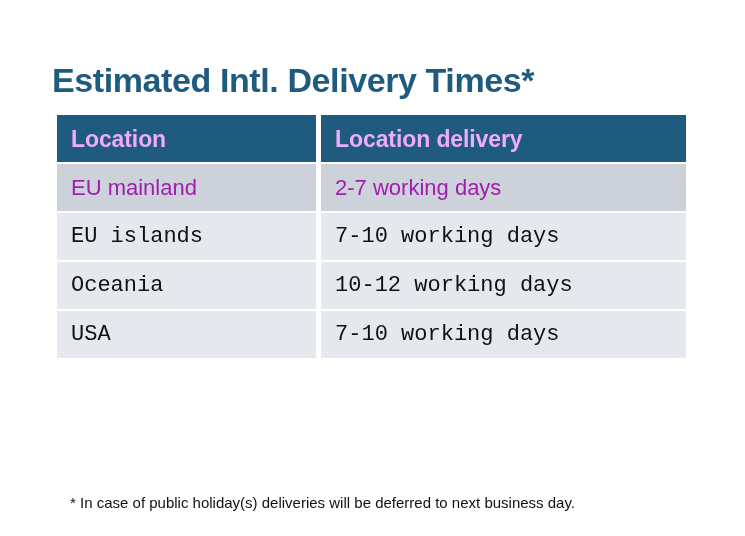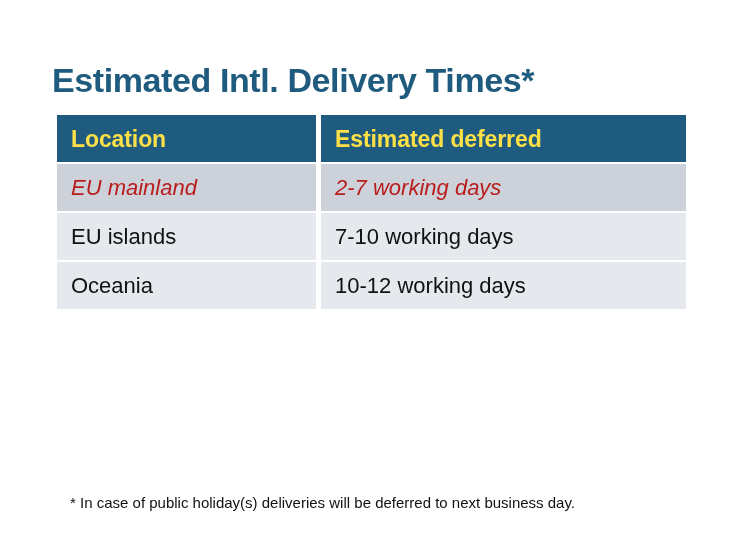--- a/index.html
+++ b/index.html
@@ -54,35 +54,35 @@
     line-height: 26px;
     white-space: nowrap;
     overflow: hidden;
   }
 
   .col-location { width: 257px; }
   .col-delivery { width: 362px; }
 
   .delivery-table thead th {
     background: #1F5B7E;
-    color: #fde047;
+    color: #f0abfc;
     font-weight: bold;
     font-size: 23px;
     letter-spacing: -0.1px;
   }
 
   .delivery-table tbody tr.row-odd td {
     background: #CDD1D9;
-    color: #b91c1c;
-    font-style: italic;
+    color: #a21caf;
   }
 
   .delivery-table tbody tr.row-even td {
     background: #E5E8EC;
     color: #111111;
+    font-family: Liberation Mono, monospace;
   }
 
   .footnote {
     position: absolute;
     left: 70px;
     top: 478px;
     font-size: 15px;
     line-height: 20px;
     color: #111111;
     white-space: nowrap;
@@ -97,34 +97,38 @@
   <h1 class="page-title">Estimated Intl. Delivery Times*</h1>
 
   <table class="delivery-table">
     <colgroup>
       <col class="col-location">
       <col class="col-delivery">
     </colgroup>
     <thead>
       <tr>
         <th>Location</th>
-        <th>Estimated deferred</th>
+        <th>Location delivery</th>
       </tr>
     </thead>
     <tbody>
       <tr class="row-odd">
         <td>EU mainland</td>
         <td>2-7 working days</td>
       </tr>
       <tr class="row-even">
         <td>EU islands</td>
         <td>7-10 working days</td>
       </tr>
       <tr class="row-even">
         <td>Oceania</td>
         <td>10-12 working days</td>
       </tr>
+      <tr class="row-even">
+        <td>USA</td>
+        <td>7-10 working days</td>
+      </tr>
     </tbody>
   </table>
 
   <p class="footnote">* In case of public holiday(s) deliveries will be deferred to next business day.</p>
 
 </div>
 
 </body></html>

